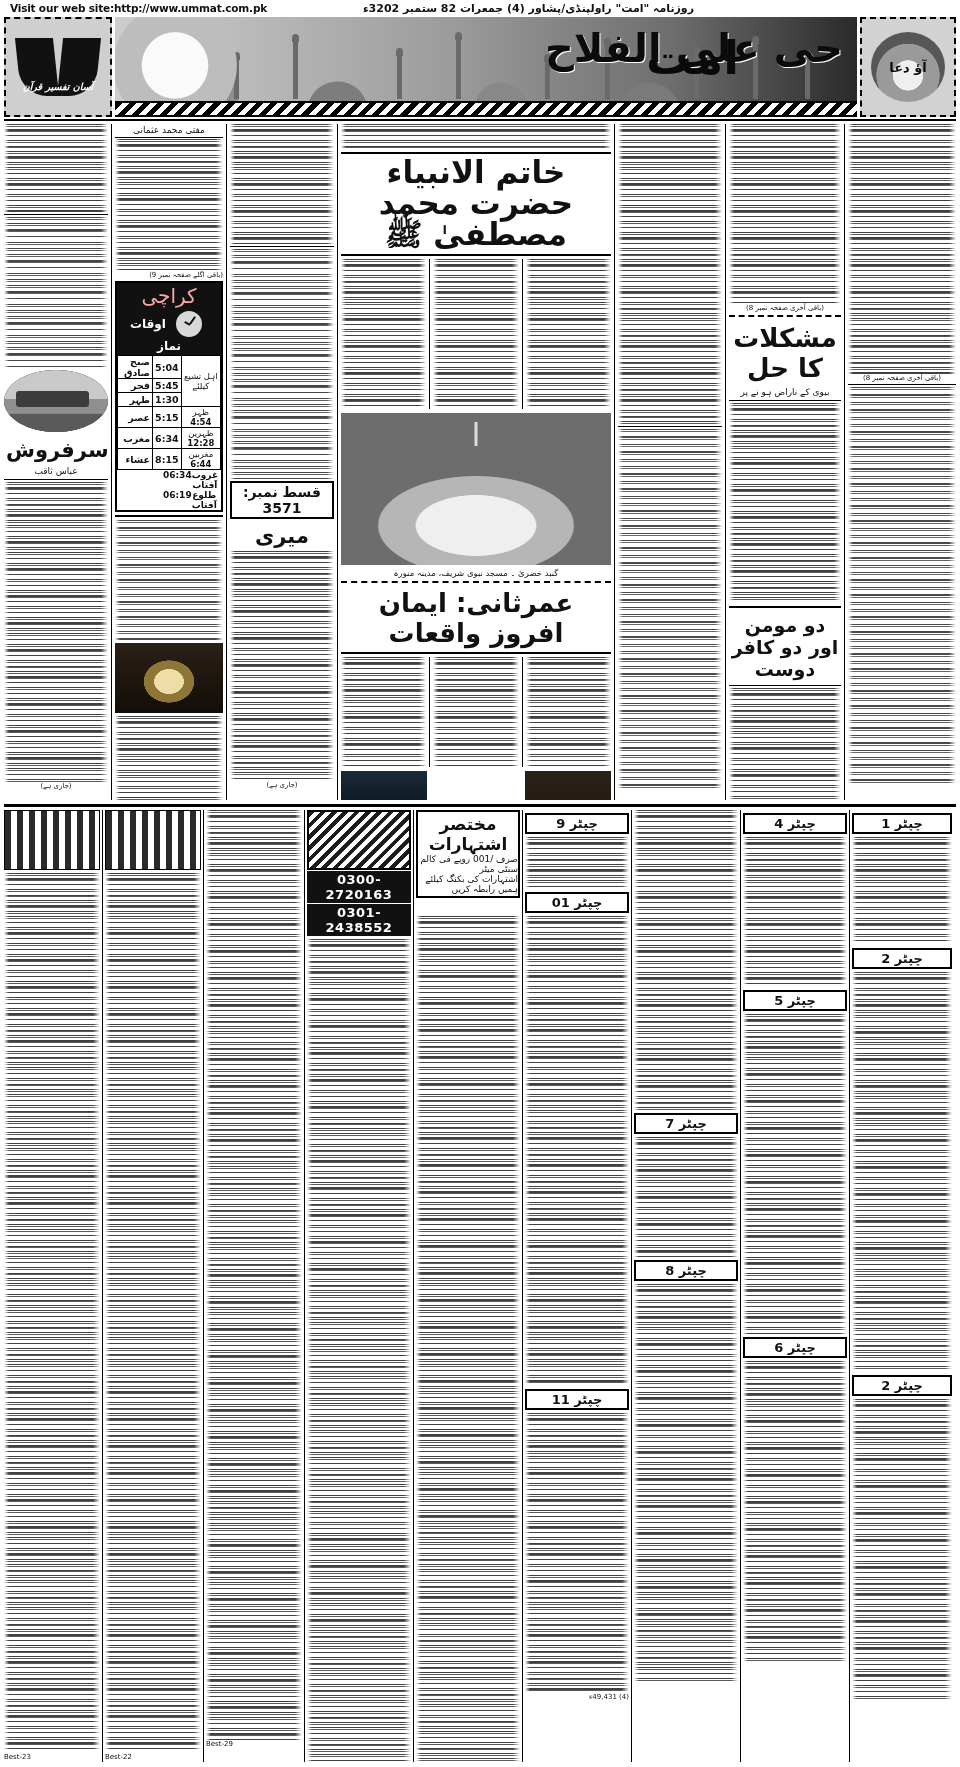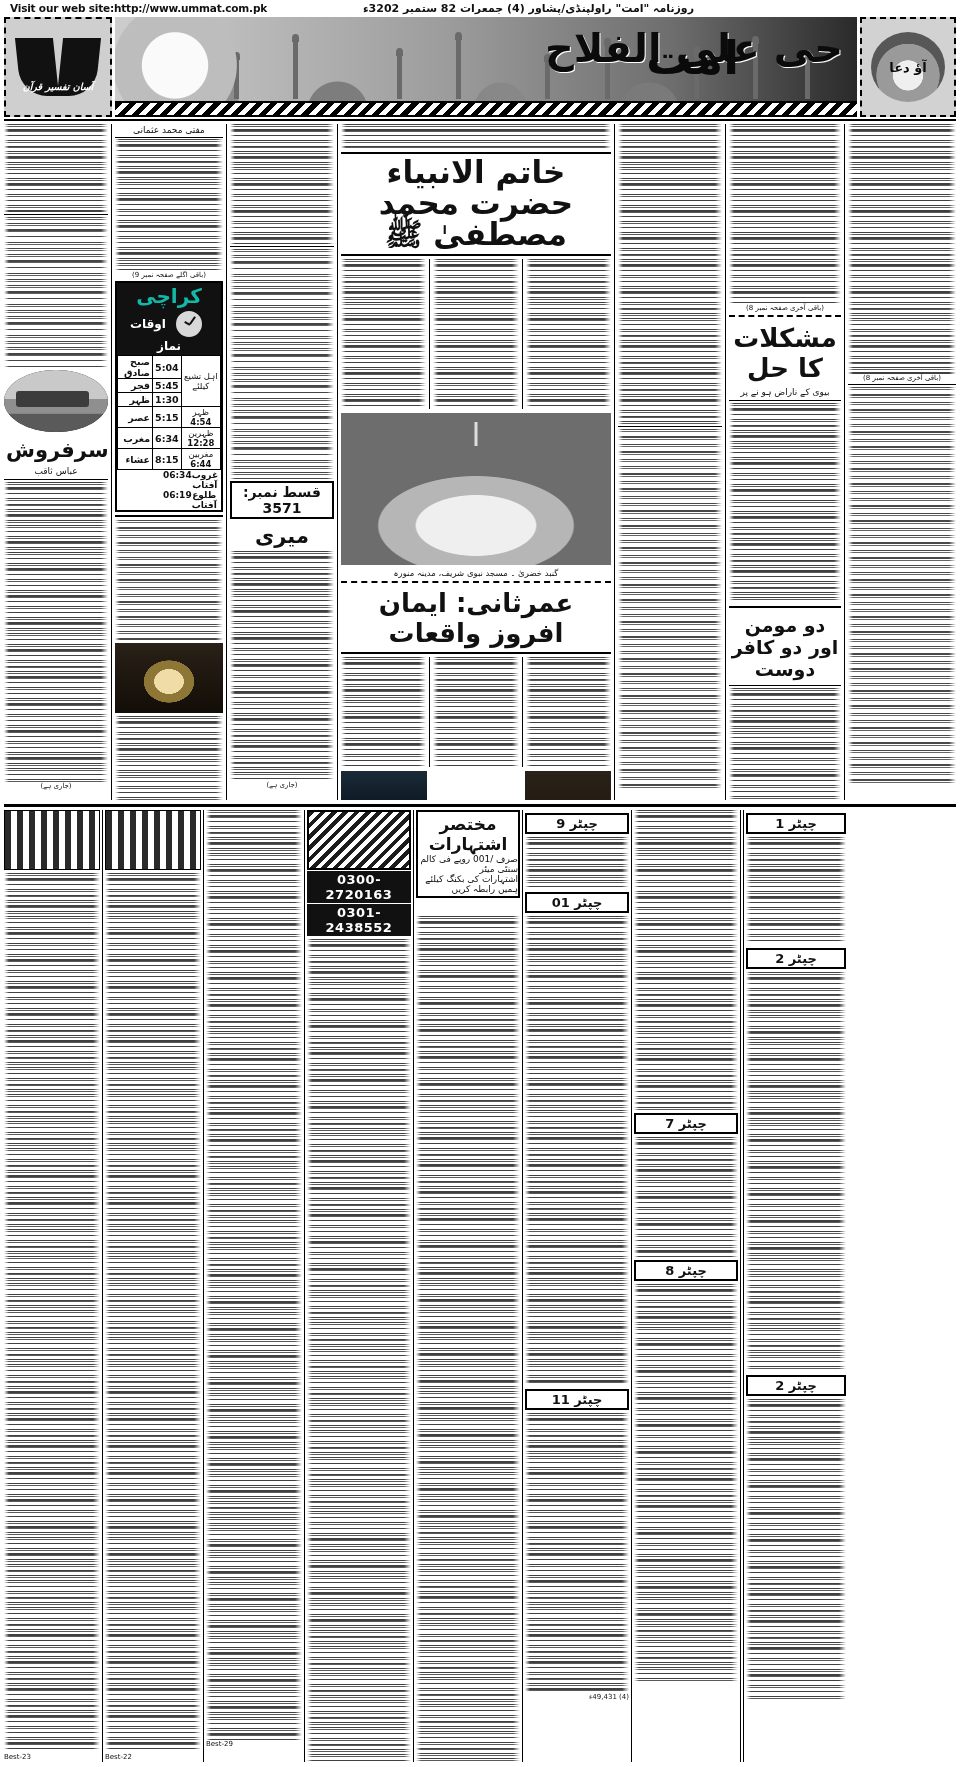--- a/index.html
+++ b/index.html
@@ -95,21 +95,21 @@
   .c2{width:112px;}
   .c3{width:104px;}
   .c4{flex:1;}            
   .c5{width:104px;}
   .c6{width:108px;}
   .c7{width:104px;}
   .writer{font-size:9px;text-align:center;padding:1px 0;}
 
   
   .ptimes{border:2px solid #000;margin-top:2px;}
-  .ptimes .city{background:#111;color:#14b8a6;text-align:center;font-size:20px;font-weight:bold;
+  .ptimes .city{background:#111;color:#fca5a5;text-align:center;font-size:20px;font-weight:normal;
                 letter-spacing:2px;padding:1px 0;}
   .ptimes .sub{background:#111;color:#fff;text-align:center;font-size:12px;font-weight:bold;
                padding:0 0 2px;position:relative;}
   .clockface{width:26px;height:26px;border-radius:50%;background:#d8d8d8;border:2px solid #111;
              display:inline-block;vertical-align:middle;position:relative;margin:0 4px;}
   .clockface::before{content:"";position:absolute;left:50%;top:4px;width:1.5px;height:9px;background:#111;
                      transform-origin:bottom;transform:rotate(35deg);}
   .clockface::after{content:"";position:absolute;left:50%;top:8px;width:1.5px;height:6px;background:#111;
                     transform-origin:bottom;transform:rotate(-60deg);}
   table.pt{width:100%;border-collapse:collapse;font-size:9.5px;}
@@ -232,21 +232,21 @@
       <div class="ft tight" style="height:300px"></div>
       <div class="tiny urdu" style="text-align:center">(جاری ہے)</div>
     </div>
 
     <div class="sep-v"></div>
 
     <div class="u-col c6">
       <div class="writer urdu">مفتی محمد عثمانی</div>
       <div class="rule-thin" style="margin:1px 0"></div>
       <div class="ft tight" style="height:132px"></div>
-      <div class="tiny urdu" style="text-align:center">(باقی اگلے صفحہ نمبر 9)</div>
+      <div class="tiny urdu" style="text-align:right">(باقی اگلے صفحہ نمبر 9)</div>
 
       <div class="ptimes">
         <div class="city urdu">کراچی</div>
         <div class="sub urdu">
           <span class="clockface"></span>
           <span>اوقات نماز</span>
         </div>
         <table class="pt">
           <tbody>
             <tr>
@@ -460,20 +460,28 @@
 
     <div class="l-col" style="width:104px">
       <div class="ft tight" style="height:300px"></div>
       <div class="chapter urdu">چپٹر 7</div>
       <div class="ft tight" style="height:120px"></div>
       <div class="chapter urdu">چپٹر 8</div>
       <div class="ft tight" style="height:400px"></div>
     </div>
     <div class="sep-v"></div>
 
+    <div class="l-col" style="width:104px">
+      <div class="chapter urdu">چپٹر 4</div>
+      <div class="ft tight" style="height:150px"></div>
+      <div class="chapter urdu">چپٹر 5</div>
+      <div class="ft tight" style="height:320px"></div>
+      <div class="chapter urdu">چپٹر 6</div>
+      <div class="ft tight" style="height:300px"></div>
+    </div>
     <div class="sep-v"></div>
 
     <div class="l-col" style="width:100px">
       <div class="chapter urdu">چپٹر 1</div>
       <div class="ft tight" style="height:108px"></div>
       <div class="chapter urdu">چپٹر 2</div>
       <div class="ft tight" style="height:400px"></div>
       <div class="chapter urdu">چپٹر 2</div>
       <div class="ft tight" style="height:300px"></div>
     </div>

